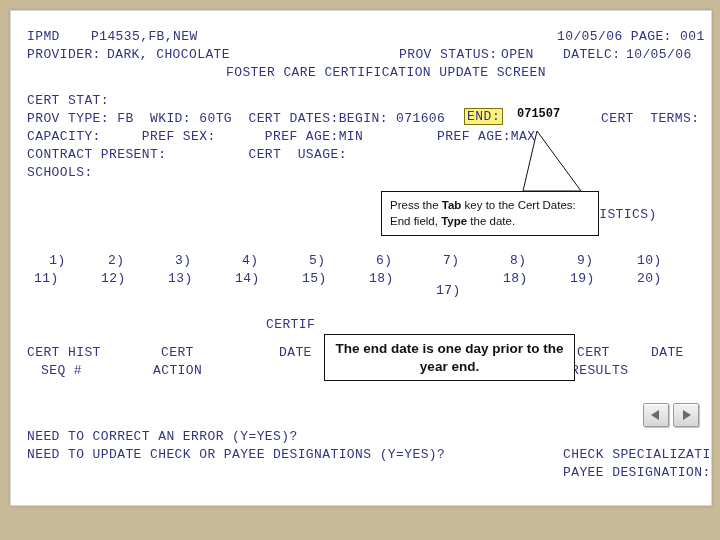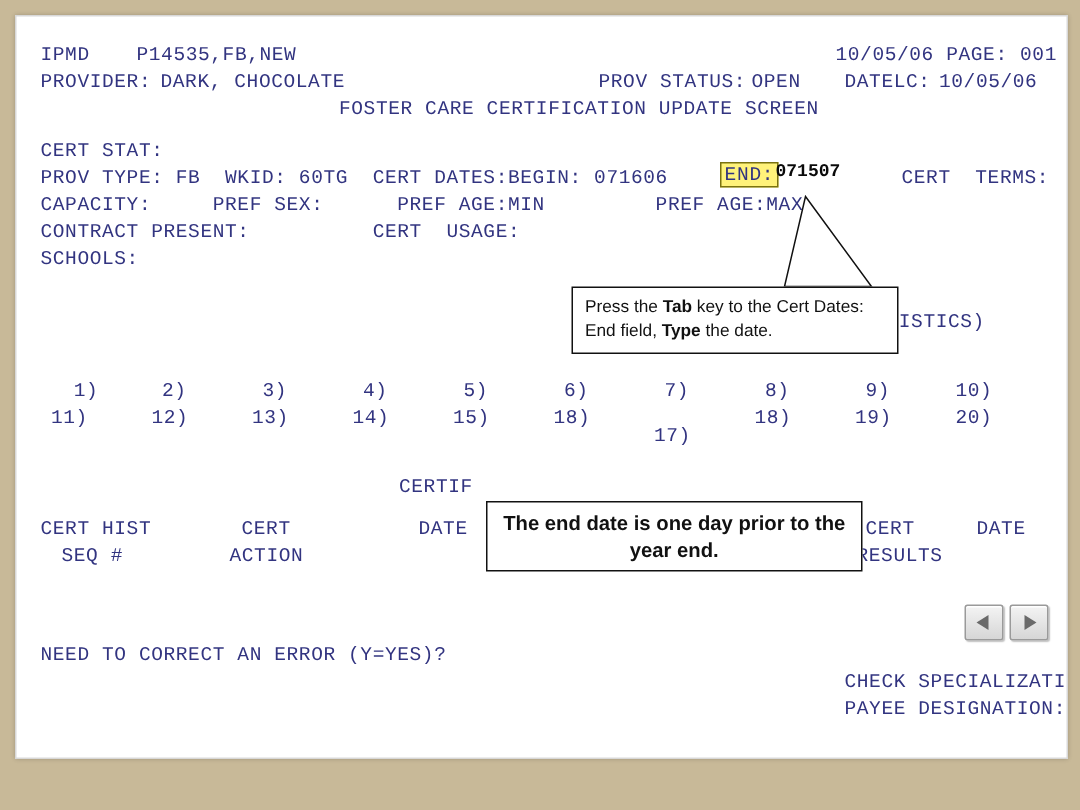--- a/index.html
+++ b/index.html
@@ -29,21 +29,20 @@
   
   .hl-end{
     position:absolute;
     background:#fff27a;
     color:#323480;
     font-family:"Lucida Console","Courier New",monospace;
     font-size:13px;
     letter-spacing:.5px;
     padding:0 2px;
     border:1px solid #7a7210;
-    margin-left:16px;
   }
   .input-end{
     position:absolute;
     font-family:"Lucida Console","Courier New",monospace;
     font-size:12px;font-weight:bold;
     color:#0a0a0a;
     background:transparent;
     border:none;
   }
   
@@ -155,20 +154,21 @@
     <span class="term-text" style="left:150px;top:334px">CERT</span>
     <span class="term-text" style="left:268px;top:334px">DATE</span>
     <span class="term-text" style="left:566px;top:334px">CERT</span>
     <span class="term-text" style="left:640px;top:334px">DATE</span>
     <span class="term-text" style="left:30px; top:352px">SEQ #</span>
     <span class="term-text" style="left:142px;top:352px">ACTION</span>
     <span class="term-text" style="left:378px;top:352px">FINDING</span>
     <span class="term-text" style="left:560px;top:352px">RESULTS</span>
 
     <span class="term-text" style="left:16px; top:418px">NEED TO CORRECT AN ERROR (Y=YES)?</span>
+    <span class="term-text" style="left:16px; top:436px">NEED TO UPDATE CHECK OR PAYEE DESIGNATIONS (Y=YES)?</span>
     <span class="term-text" style="left:552px;top:436px">CHECK SPECIALIZATI:</span>
     <span class="term-text" style="left:552px;top:454px">PAYEE DESIGNATION:</span>
 
     <svg class="pointer-svg" viewBox="0 0 120 80">
       <polygon points="26,4 70,64 12,64" fill="#ffffff" stroke="#111" stroke-width="1"></polygon>
     </svg>
 
     <div class="callout1">
       <span>Press the </span><span class="bold">Tab</span><span> key to the Cert Dates: End field, </span><span class="bold">Type</span><span> the date.</span>
     </div>

